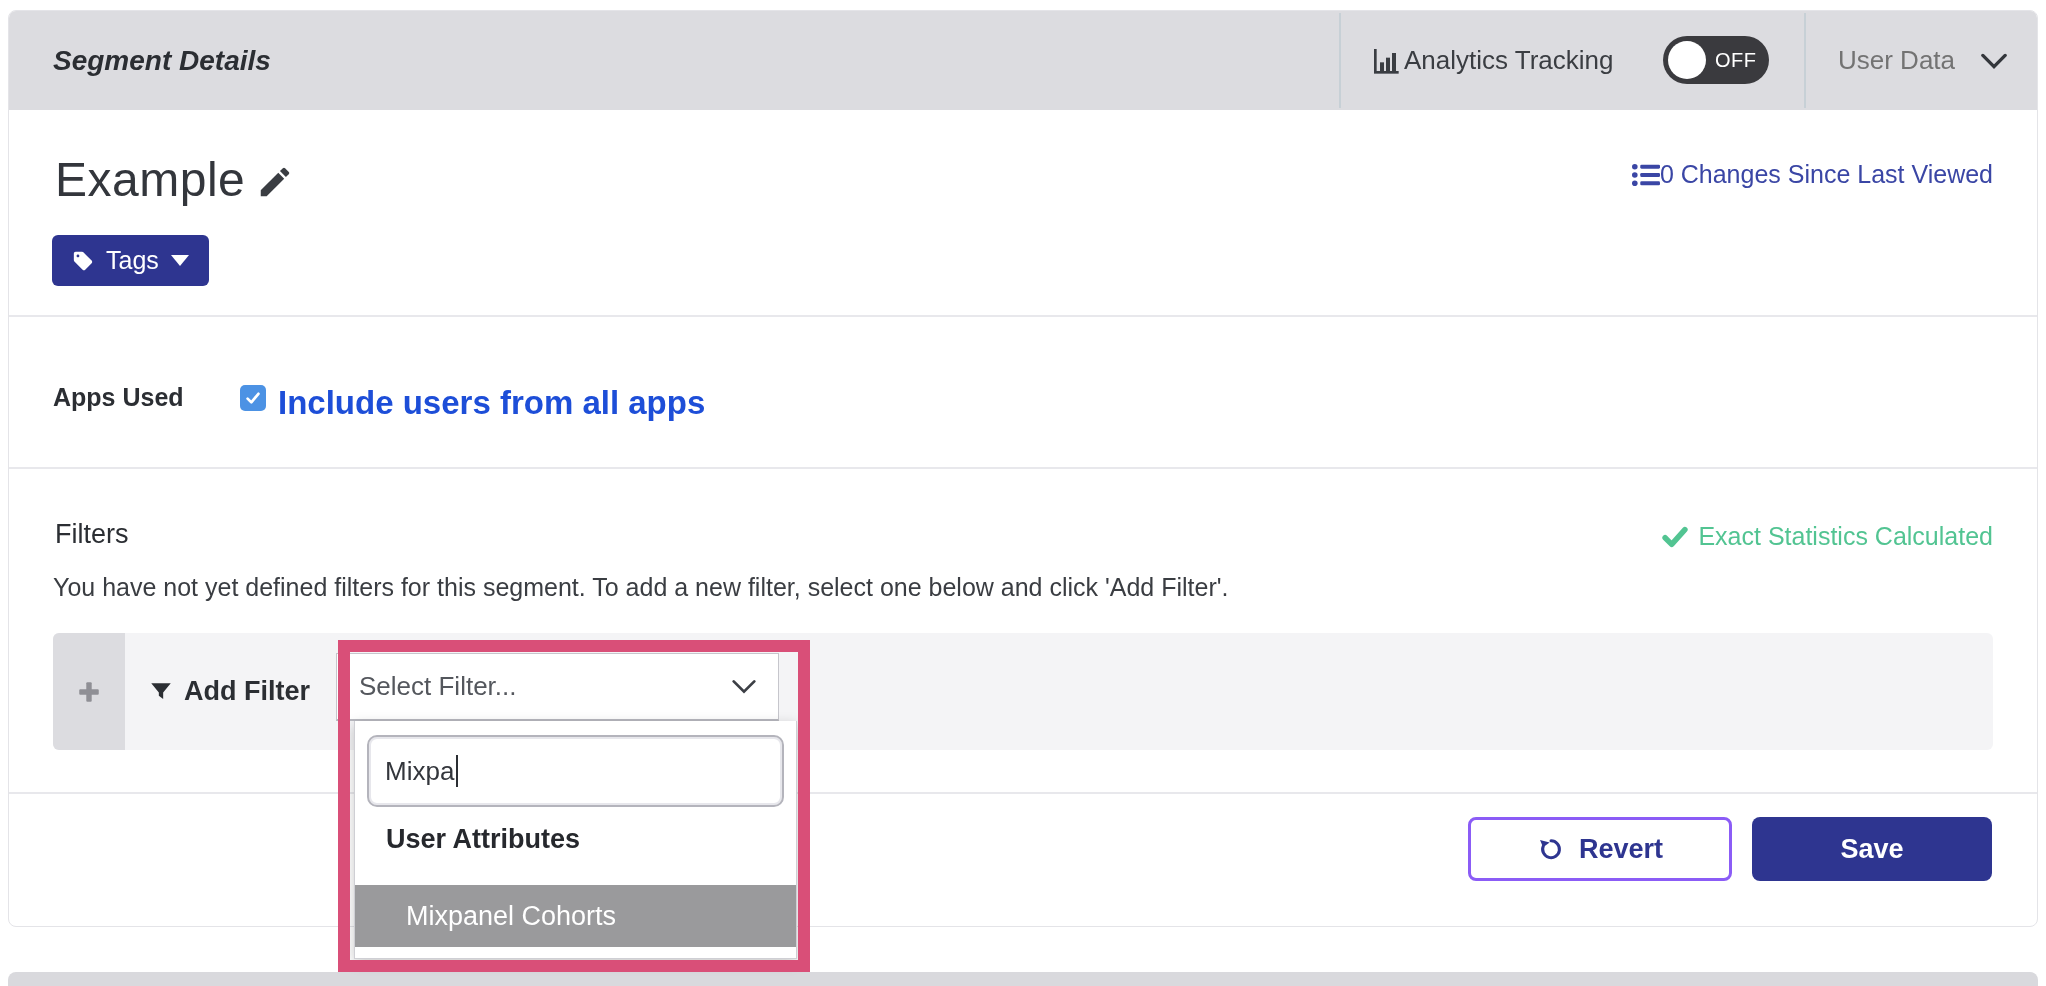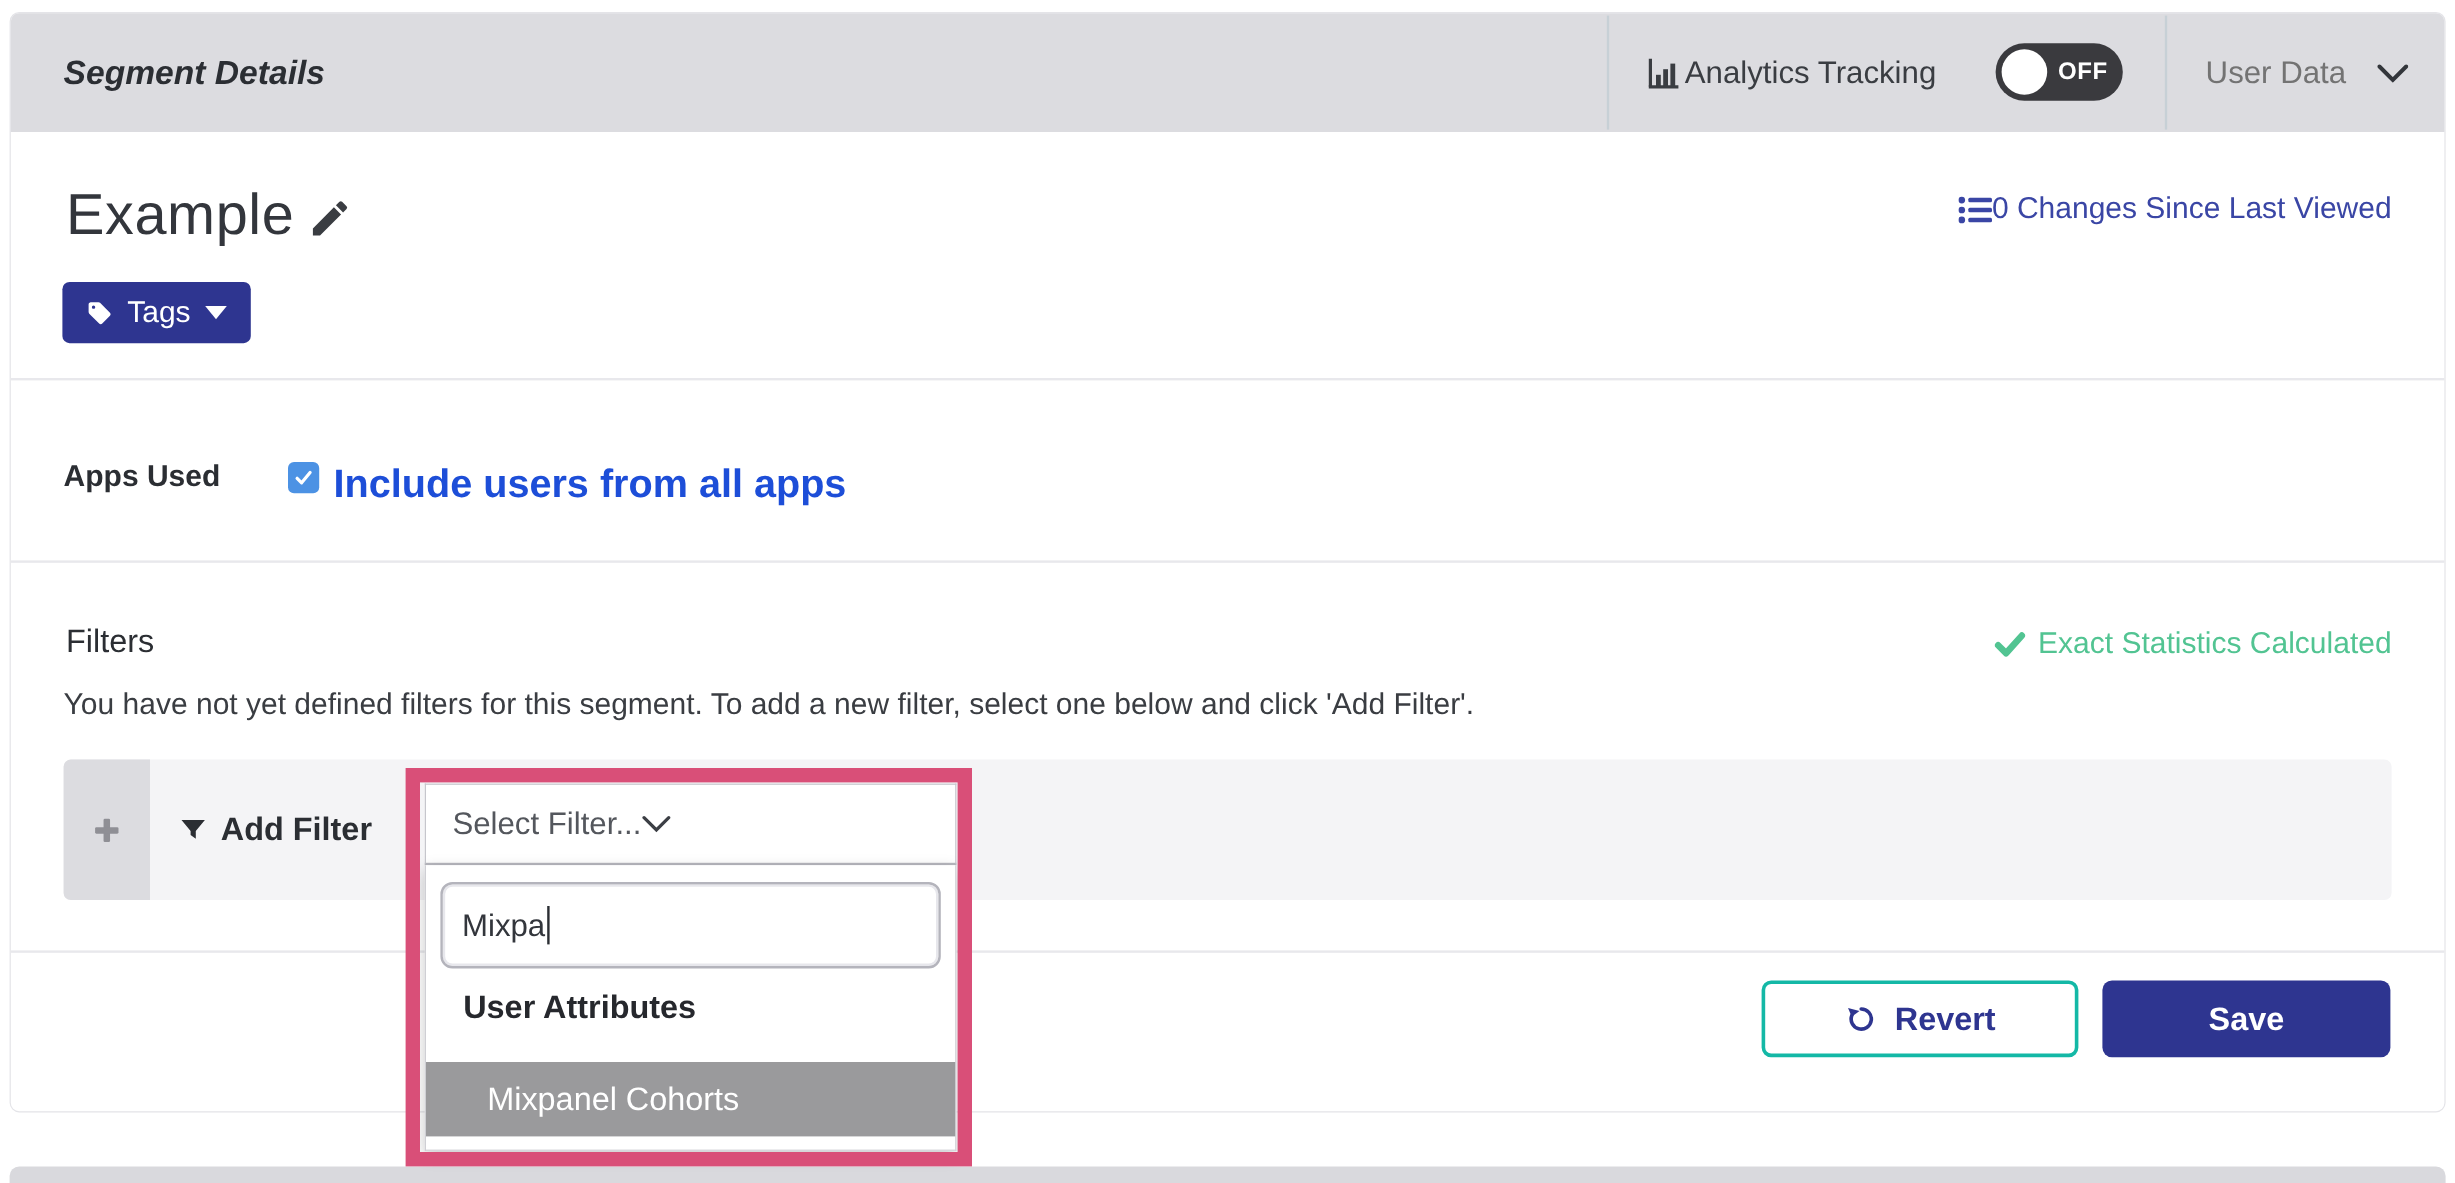--- a/index.html
+++ b/index.html
@@ -17,21 +17,21 @@
 
   
   #panel-header { left:9px; top:11px; width:2028px; height:99px; background:#dcdce0;
                   border-radius:7px 7px 0 0; }
   #panel-title { left:53px; top:11px; height:99px; font-size:28px; font-weight:bold; color:#2b2e33;font-style:italic; }
   .vdivider { top:13px; width:2px; height:95px; background:#c7d0d6; }
   #analytics-group { left:1370px; top:11px; height:99px; gap:2px; color:#3a3d42; font-size:26px; }
   #toggle { left:1663px; top:36px; width:106px; height:48px; background:#3a3a3e; border-radius:24px; cursor:pointer; }
   #toggle .knob { position:absolute; left:5px; top:5px; width:38px; height:38px; background:#fff; border-radius:50%; }
   #toggle .state { position:absolute; left:52px; top:0; height:48px; display:flex; align-items:center;
-                   color:#fff; font-size:20px; font-weight:bold; letter-spacing:.5px; }
+                   color:#fff; font-size:20px; font-weight:normal; letter-spacing:.5px; }
   #user-data { left:1838px; top:11px; height:99px; gap:26px; font-size:26px; color:#737373; cursor:pointer; }
 
   
   #segment-name { left:55px; top:152px; font-size:48px; font-weight:300; color:#33363c; letter-spacing:.5px; }
   #edit-pencil { left:256px; top:163px; width:38px; height:38px; color:#3a3d42; cursor:pointer; }
   #changes-link { top:160px; right:53px; color:#3a46a5; font-size:25px; cursor:pointer; }
   #tags-button { left:52px; top:235px; height:51px; padding:0 20px; gap:12px; background:#2e3590;
                  border:none; border-radius:6px; color:#fff; font-size:25px; cursor:pointer;
                  font-family:"Liberation Sans",sans-serif; display:flex; align-items:center; }
   .caret-down { width:0; height:0; border-left:9px solid transparent; border-right:9px solid transparent;
@@ -48,23 +48,23 @@
   #exact-stats { top:522px; right:53px; gap:10px; color:#52c492; font-size:25px; }
   #filters-desc { left:53px; top:573px; font-size:25px; color:#3a3d42; }
 
   #add-filter-row { left:53px; top:633px; width:1940px; height:117px; background:#f4f4f6; border-radius:6px; }
   #plus-cell { left:53px; top:633px; width:72px; height:117px; background:#dcdce0; border-radius:6px 0 0 6px;
                display:flex; align-items:center; justify-content:center; color:#8f8f95; cursor:pointer; }
   #add-filter-btn { left:148px; top:633px; height:117px; gap:10px; font-size:27px; font-weight:bold;
                     color:#2b2e33; cursor:pointer; }
 
   
-  #filter-select { left:354px; top:653px; width:443px; height:68px; background:#fff;
+  #filter-select { left:336px; top:653px; width:443px; height:68px; background:#fff;
                    border:1px solid #c6c6cc; border-bottom:2px solid #b8b8bf; cursor:pointer;
-                   display:flex; align-items:center; padding:0 22px;
+                   display:flex; align-items:center; justify-content:space-between; padding:0 22px;
                    font-size:26px; color:#54575d; z-index:30; }
   #filter-menu { left:354px; top:721px; width:443px; height:238px; background:#fff;
                  border:1px solid #cfcfd4; border-top:none; box-shadow:0 4px 12px rgba(0,0,0,.22); z-index:40; }
   #filter-search { position:absolute; left:12px; top:14px; width:417px; height:72px;
                    border:2px solid #b4b4bc; border-radius:10px; box-shadow:inset 0 0 0 2px #e7e7ec;
                    display:flex; align-items:center; padding:0 16px; font-size:26px; color:#33363c; cursor:text; }
   .caret-bar { display:inline-block; width:2px; height:32px; background:#2b2e33; margin-left:2px;
                animation: blink 1.1s steps(1) infinite; }
   @keyframes blink { 50% { opacity:0; } }
   
@@ -72,21 +72,21 @@
   #filter-menu .group { position:absolute; left:31px; top:103px; font-size:27px; font-weight:bold; color:#26282d; }
   #filter-menu .option { position:absolute; left:0; top:164px; width:441px; height:62px; background:#9a9a9c;
                          color:#fff; font-size:27px; display:flex; align-items:center; padding-left:51px; cursor:pointer; }
 
   
   #pink-highlight { left:338px; top:640px; width:472px; height:332px; border:12px solid #d94f78;
                     z-index:60; pointer-events:none; }
 
   
   #revert-button { left:1468px; top:817px; width:264px; height:64px; background:#fff;
-                   border:3px solid #14b8a6; border-radius:8px; color:#2e3590; font-size:27px; font-weight:bold;
+                   border:3px solid #8b5cf6; border-radius:8px; color:#2e3590; font-size:27px; font-weight:bold;
                    display:flex; align-items:center; justify-content:center; gap:14px; cursor:pointer;
                    font-family:"Liberation Sans",sans-serif; }
   #save-button { left:1752px; top:817px; width:240px; height:64px; background:#2e3590; border:none;
                  border-radius:8px; color:#fff; font-size:27px; font-weight:bold;
                  display:flex; align-items:center; justify-content:center; cursor:pointer;
                  font-family:"Liberation Sans",sans-serif; }
 
   
   #next-panel-header { left:8px; top:972px; width:2030px; height:14px; background:#d9d9dd; border-radius:8px 8px 0 0; }
 

